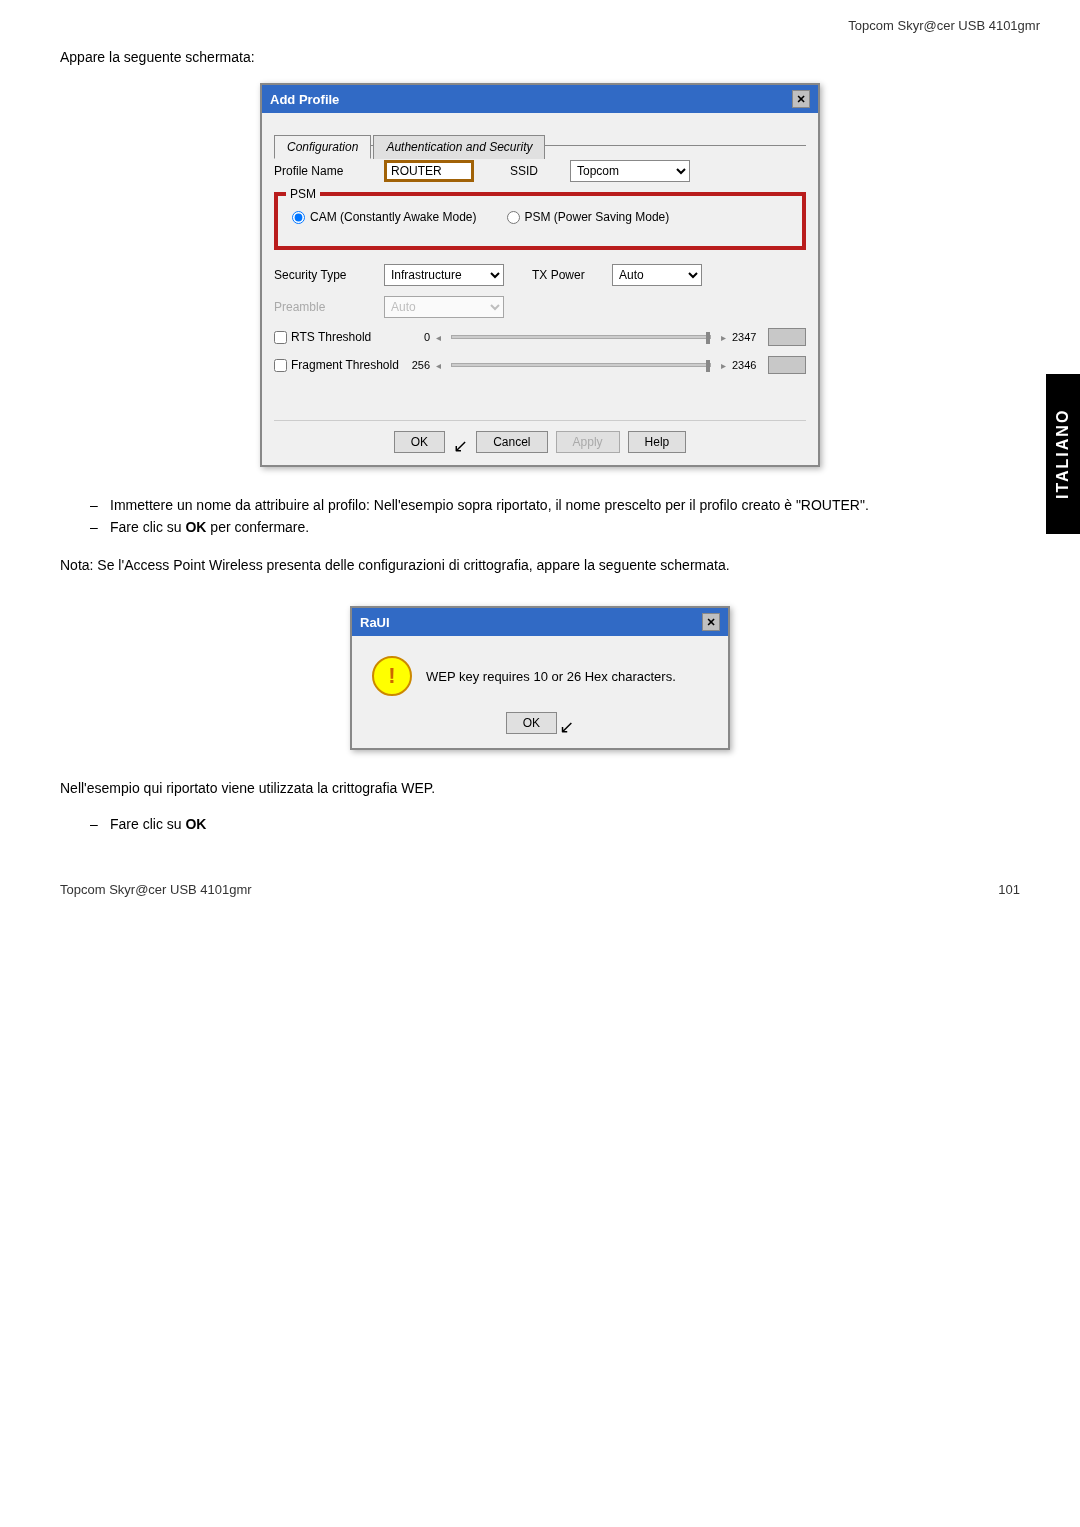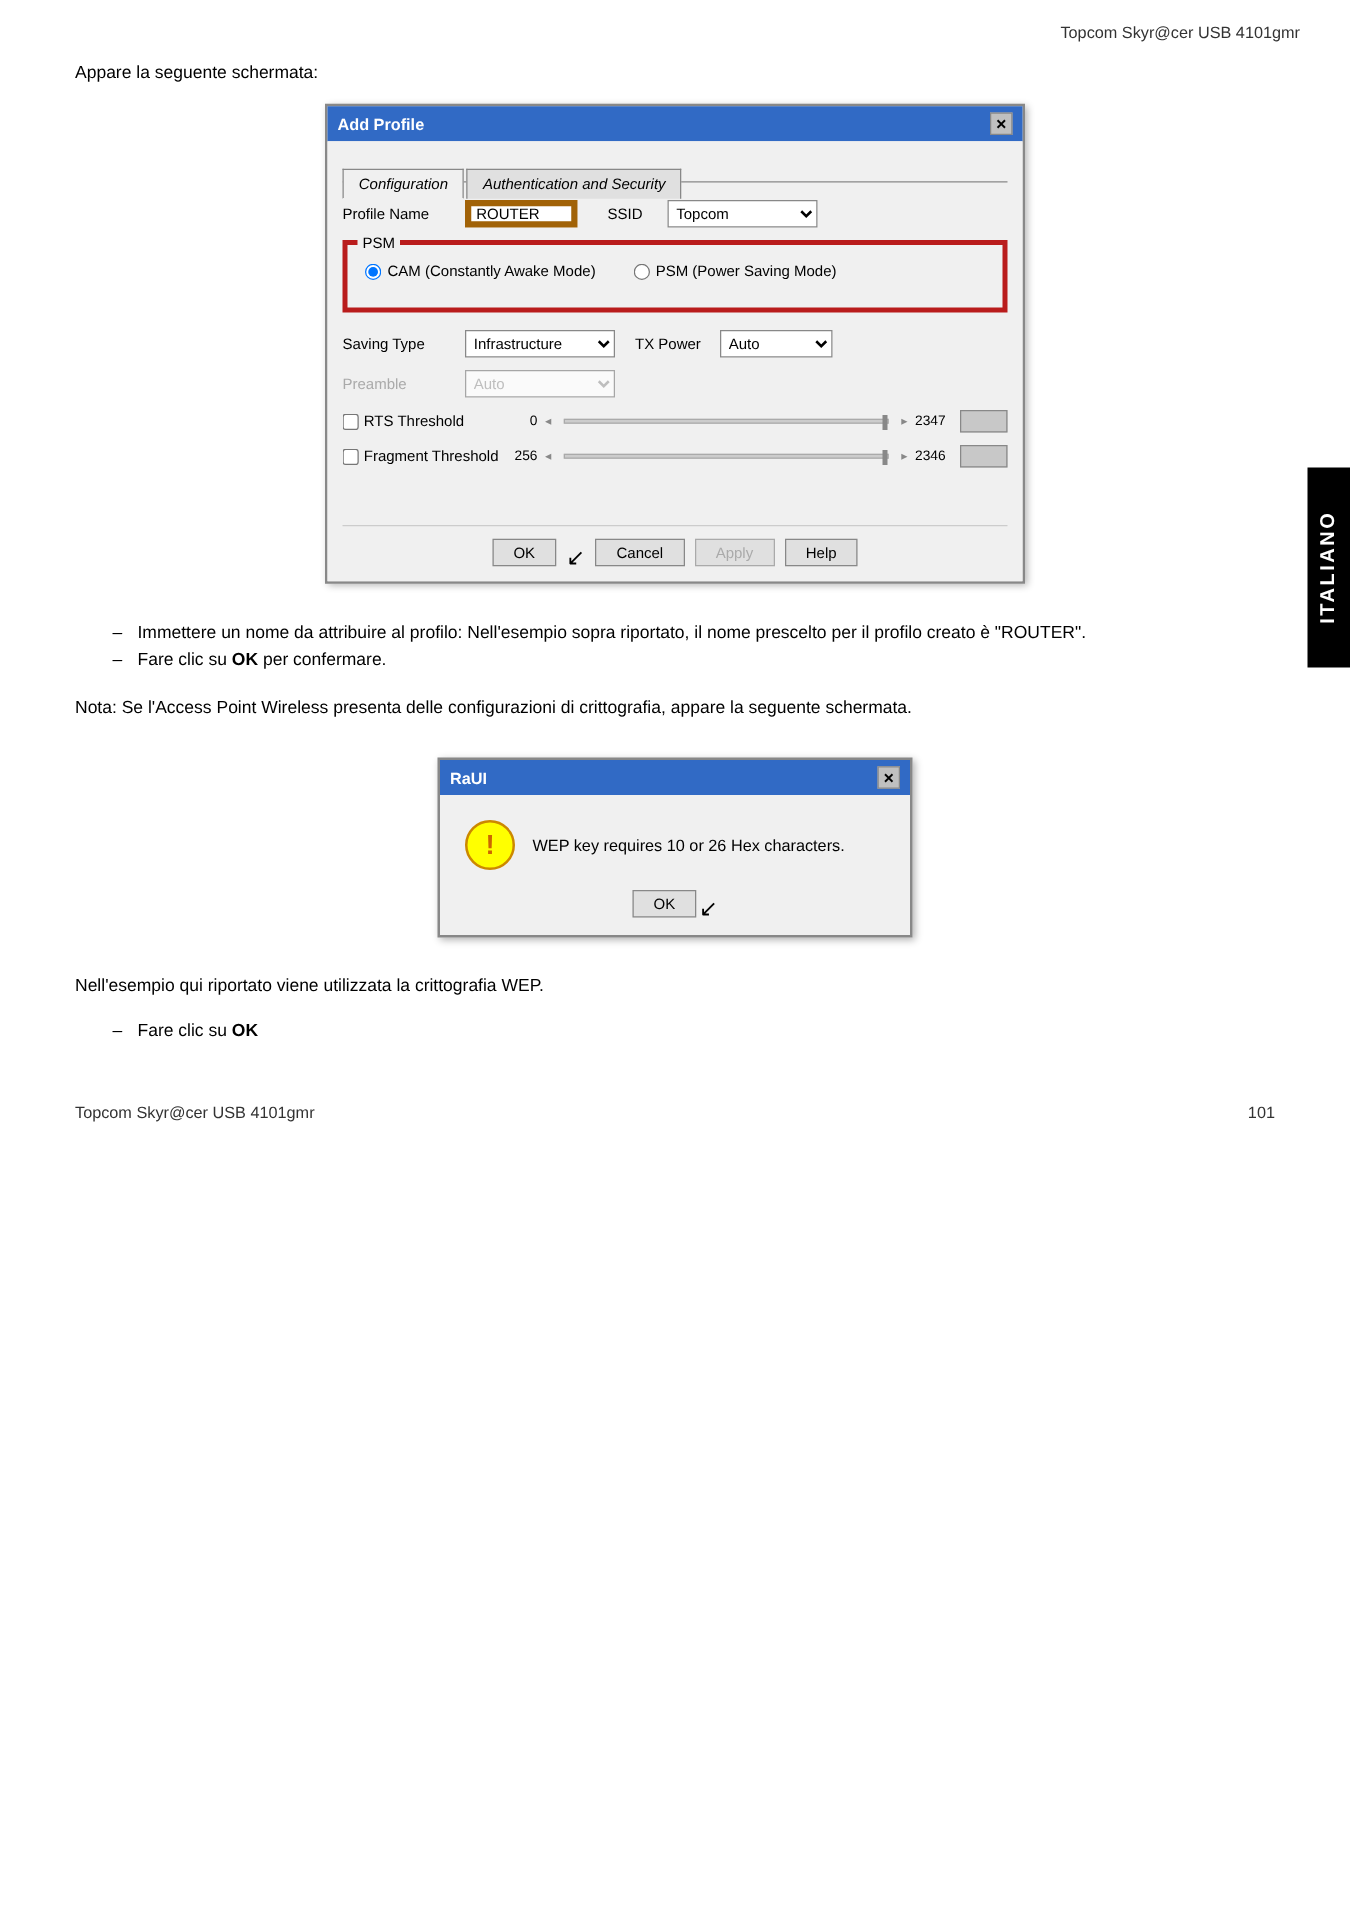--- a/index.html
+++ b/index.html
@@ -93,30 +93,30 @@
       background: #f0f0f0;
       border-bottom: 1px solid #f0f0f0;
       z-index: 1;
     }
 
     
     .form-row {
       display: flex;
       align-items: center;
       margin-bottom: 10px;
-      gap: 8px;
+      gap: 20px;
     }
 
     .form-label {
       font-size: 12px;
       min-width: 90px;
     }
 
     .form-input {
-      border: 5px solid #a16207;
+      border: 3px solid #a16207;
       background: #fff;
       padding: 2px 4px;
       font-size: 12px;
       height: 22px;
       width: 110px;
     }
 
     .form-select {
       border: 1px solid #888;
       background: #fff;
@@ -397,21 +397,21 @@
               <span>CAM (Constantly Awake Mode)</span>
             </label>
             <label class="radio-item">
               <input type="radio" name="psm" style="">
               <span>PSM (Power Saving Mode)</span>
             </label>
           </div>
         </div>
 
         <div class="form-row">
-          <span class="form-label">Saving Type</span>
+          <span class="form-label">Security Type</span>
           <select class="form-select" style="width:120px;">
             <option>Infrastructure</option>
           </select>
           <span class="form-label" style="min-width:60px; margin-left:8px;">TX Power</span>
           <select class="form-select" style="width:90px;">
             <option>Auto</option>
           </select>
         </div>
 
         <div class="form-row">

